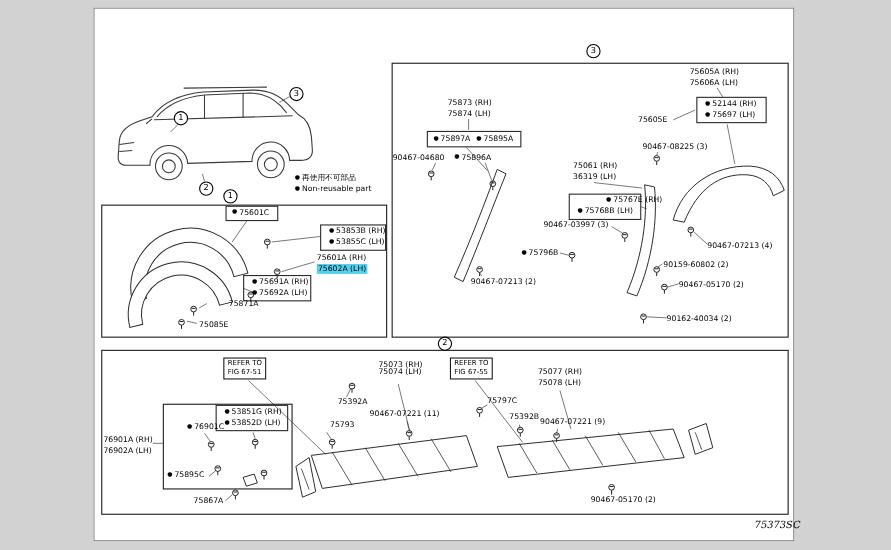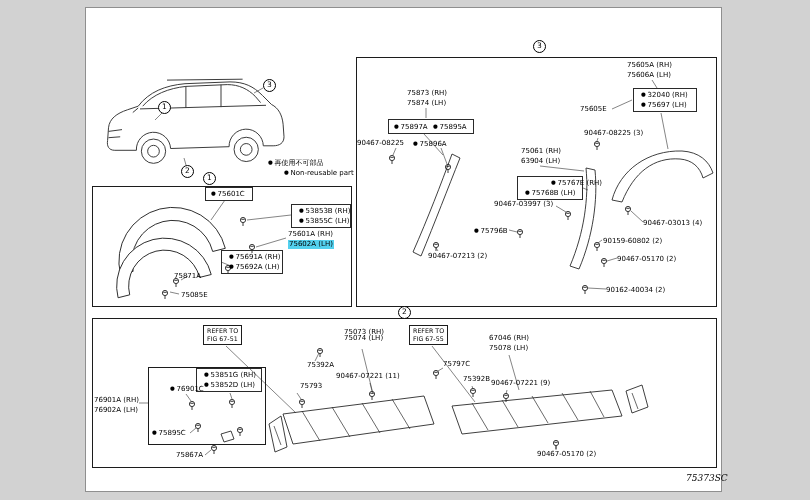--- a/index.html
+++ b/index.html
@@ -172,73 +172,73 @@
   <div class="sec-box" style="left:148px;top:367px;width:118px;height:78px"></div>
 
   <div class="callout" style="left:158px;top:101px">1</div>
   <div class="callout" style="left:181px;top:165px">2</div>
   <div class="callout" style="left:263px;top:79px">3</div>
   <div class="callout" style="left:203px;top:172px">1</div>
   <div class="callout" style="left:533px;top:40px">3</div>
   <div class="callout" style="left:398px;top:306px">2</div>
 
   <div class="legend" style="left:268px;top:158px">再使用不可部品</div>
-  <div class="legend" style="left:284px;top:168px">Non-reusable part</div>
+  <div class="legend" style="left:268px;top:168px">Non-reusable part</div>
 
   <div class="grp-box" style="left:205px;top:187px;width:48px;height:14px"></div>
   <div class="lbl b" style="left:211px;top:189px">75601C</div>
   <div class="grp-box" style="left:291px;top:204px;width:60px;height:24px"></div>
   <div class="lbl b" style="left:299px;top:206px">53853B (RH)</div>
   <div class="lbl b" style="left:299px;top:216px">53855C (LH)</div>
   <div class="lbl" style="left:288px;top:230px">75601A (RH)</div>
   <div class="lbl hl" style="left:288px;top:240px">75602A (LH)</div>
   <div class="grp-box" style="left:221px;top:250px;width:62px;height:24px"></div>
   <div class="lbl b" style="left:229px;top:252px">75691A (RH)</div>
   <div class="lbl b" style="left:229px;top:262px">75692A (LH)</div>
-  <div class="lbl" style="left:174px;top:272px">75871A</div>
+  <div class="lbl" style="left:208px;top:272px">75871A</div>
   <div class="lbl" style="left:181px;top:291px">75085E</div>
 
   <div class="lbl" style="left:407px;top:89px">75873 (RH)</div>
   <div class="lbl" style="left:407px;top:99px">75874 (LH)</div>
   <div class="grp-box" style="left:388px;top:119px;width:86px;height:15px"></div>
   <div class="lbl b" style="left:394px;top:122px">75897A</div>
   <div class="lbl b" style="left:433px;top:122px">75895A</div>
-  <div class="lbl" style="left:357px;top:139px">90467-08225</div>
+  <div class="lbl" style="left:357px;top:139px">90467-04680</div>
   <div class="lbl b" style="left:413px;top:139px">75896A</div>
   <div class="lbl b" style="left:474px;top:226px">75796B</div>
   <div class="lbl" style="left:428px;top:252px">90467-07213 (2)</div>
   <div class="lbl" style="left:521px;top:147px">75061 (RH)</div>
-  <div class="lbl" style="left:521px;top:157px">63904 (LH)</div>
+  <div class="lbl" style="left:521px;top:157px">36319 (LH)</div>
   <div class="grp-box" style="left:517px;top:176px;width:66px;height:24px"></div>
   <div class="lbl b" style="left:551px;top:178px">75767E (RH)</div>
   <div class="lbl b" style="left:525px;top:188px">75768B (LH)</div>
   <div class="lbl" style="left:494px;top:200px">90467-03997 (3)</div>
   <div class="lbl" style="left:603px;top:237px">90159-60802 (2)</div>
   <div class="lbl" style="left:617px;top:255px">90467-05170 (2)</div>
   <div class="lbl" style="left:606px;top:286px">90162-40034 (2)</div>
   <div class="lbl" style="left:627px;top:61px">75605A (RH)</div>
   <div class="lbl" style="left:627px;top:71px">75606A (LH)</div>
   <div class="grp-box" style="left:633px;top:88px;width:64px;height:24px"></div>
-  <div class="lbl b" style="left:641px;top:90px">32040 (RH)</div>
+  <div class="lbl b" style="left:641px;top:90px">52144 (RH)</div>
   <div class="lbl b" style="left:641px;top:100px">75697 (LH)</div>
   <div class="lbl" style="left:580px;top:105px">75605E</div>
   <div class="lbl" style="left:584px;top:129px">90467-08225 (3)</div>
-  <div class="lbl" style="left:643px;top:219px">90467-03013 (4)</div>
+  <div class="lbl" style="left:643px;top:219px">90467-07213 (4)</div>
 
   <div class="refer" style="left:203px;top:325px">
     <div>REFER TO</div>
     <div>FIG 67-51</div>
   </div>
   <div class="lbl" style="left:344px;top:328px">75073 (RH)</div>
   <div class="lbl" style="left:344px;top:334px">75074 (LH)</div>
   <div class="refer" style="left:409px;top:325px">
     <div>REFER TO</div>
     <div>FIG 67-55</div>
   </div>
-  <div class="lbl" style="left:489px;top:334px">67046 (RH)</div>
+  <div class="lbl" style="left:489px;top:334px">75077 (RH)</div>
   <div class="lbl" style="left:489px;top:344px">75078 (LH)</div>
   <div class="lbl" style="left:307px;top:361px">75392A</div>
   <div class="lbl" style="left:336px;top:372px">90467-07221 (11)</div>
   <div class="lbl" style="left:300px;top:382px">75793</div>
   <div class="grp-box" style="left:196px;top:368px;width:66px;height:24px"></div>
   <div class="lbl b" style="left:204px;top:370px">53851G (RH)</div>
   <div class="lbl b" style="left:204px;top:380px">53852D (LH)</div>
   <div class="lbl b" style="left:170px;top:384px">76901C</div>
   <div class="lbl b" style="left:152px;top:428px">75895C</div>
   <div class="lbl" style="left:94px;top:396px">76901A (RH)</div>

